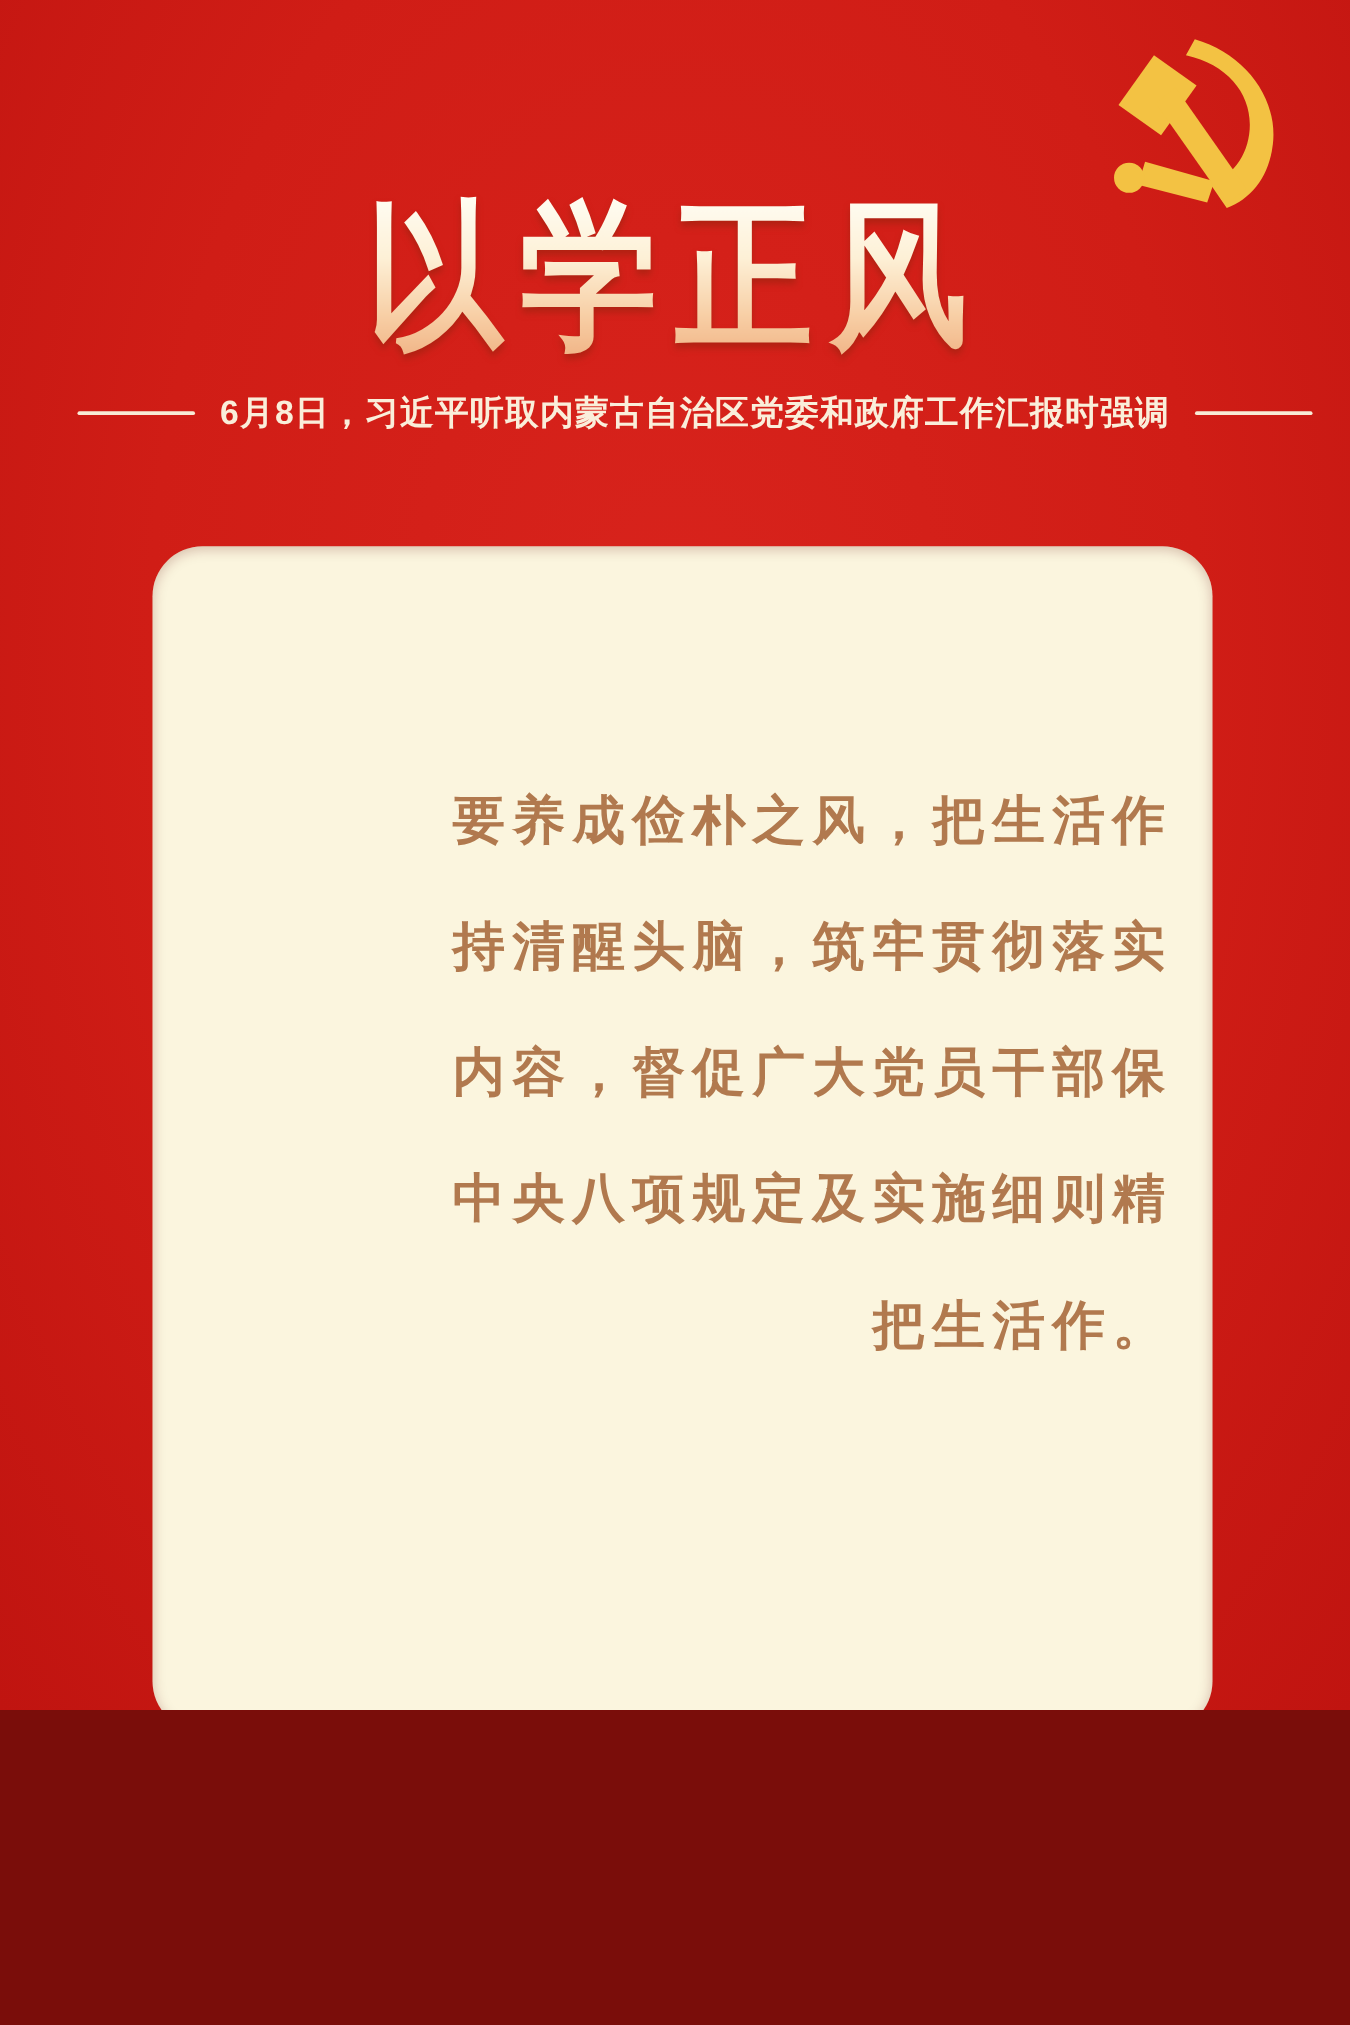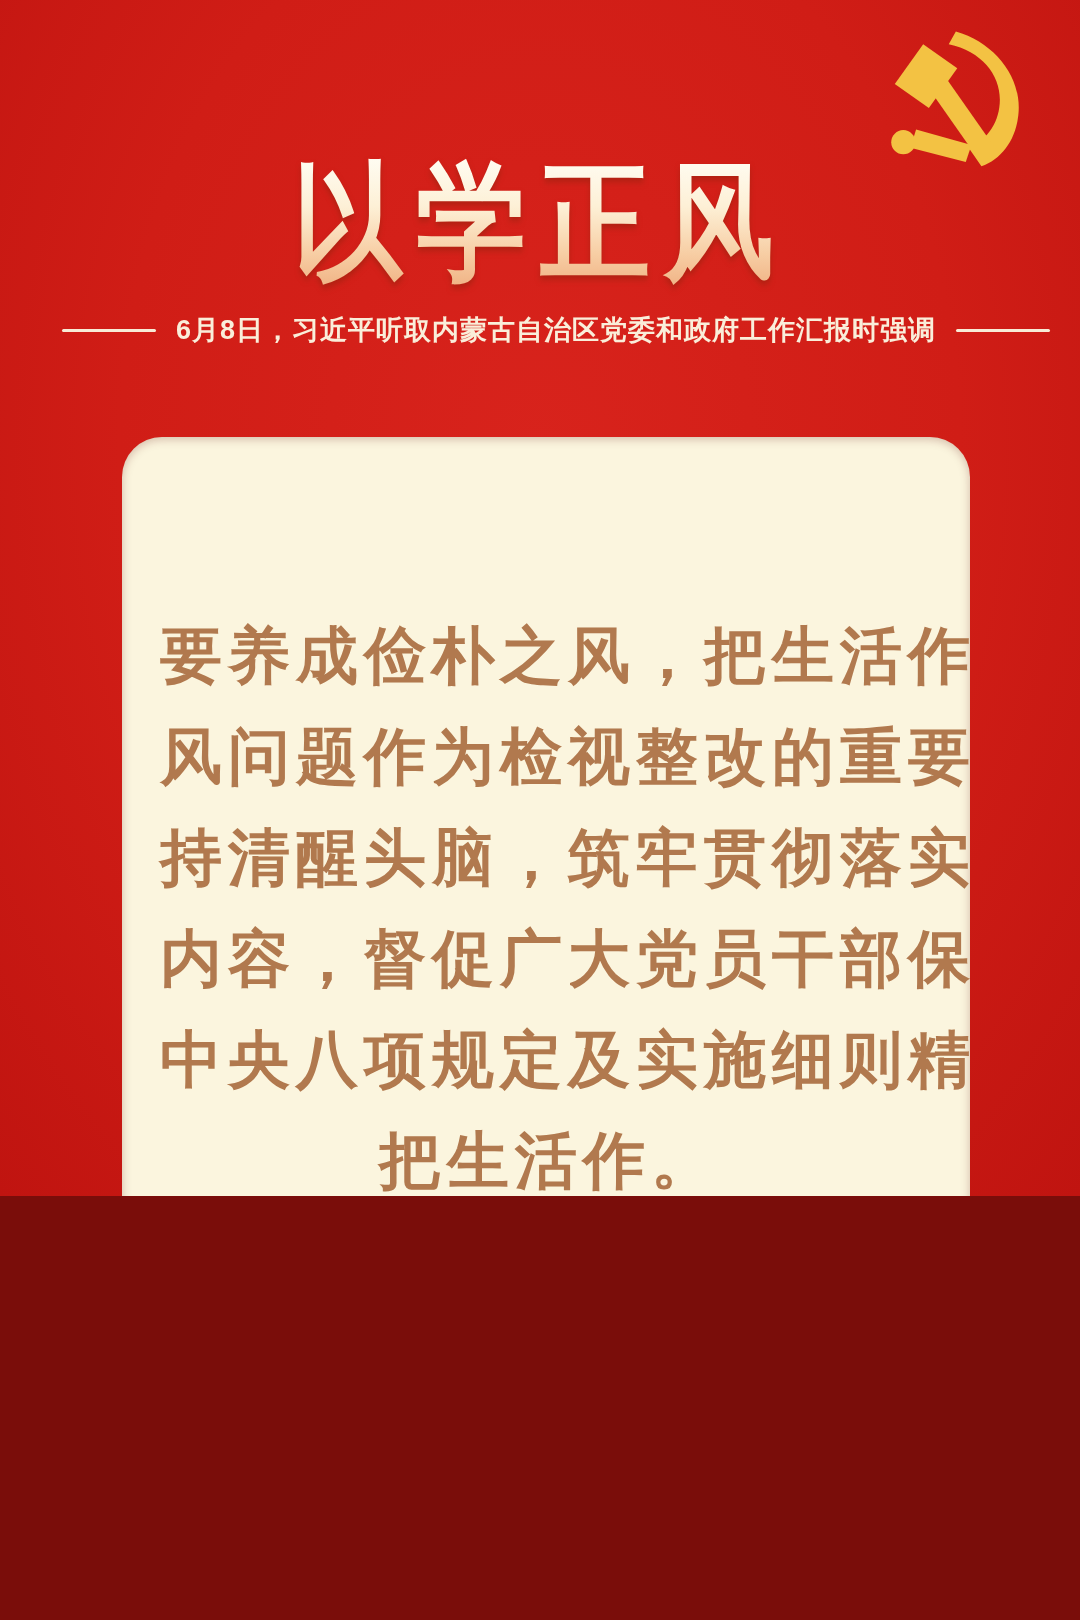--- a/index.html
+++ b/index.html
@@ -1,18 +1,18 @@
 <!DOCTYPE html>
 <html><head>
 <meta charset="utf-8">
 <style>
   html,body{margin:0;padding:0;background:#7a0d0a;}
   .poster{
     position:relative;
-    width:1080px;height:1196px;
+    width:1080px;height:1368px;
     overflow:hidden;
     background:radial-gradient(ellipse at 50% 38%, #d8231c 0%, #d01d16 55%, #c01410 100%);
     font-family:"Liberation Sans","DejaVu Sans",sans-serif;
   }
   
   .emblem{position:absolute;left:882px;top:26px;width:142px;height:150px;}
   
   .title{
     position:absolute;left:0;top:146px;width:100%;
     text-align:center;
@@ -33,23 +33,23 @@
     color:#faeeda;font-size:27px;font-weight:bold;letter-spacing:1px;white-space:nowrap;
   }
   
   .quote-card{
     position:absolute;left:122px;top:437px;width:848px;height:948px;
     background:#fbf5de;border-radius:40px;
     box-shadow:0 2px 10px rgba(90,8,5,0.25) inset, 0 0 0 0 transparent;
   }
   .quote-text{
     position:absolute;left:38px;top:168px;width:778px;
-    color:#b1794e;font-size:62px;font-weight:bold;
+    color:#b1794e;font-size:42px;font-weight:bold;
     letter-spacing:6px;line-height:101px;
-    text-align:center;
+    text-align:right;
   }
   .quote-line{white-space:nowrap;}
   
   .footer-logo{position:absolute;left:462px;top:1452px;width:180px;height:140px;text-align:center;}
   .footer-logo svg{display:block;}
 </style>
 </head>
 <body>
 
 <div class="poster">
@@ -74,21 +74,20 @@
 
   <div class="subtitle-row">
     <span class="subtitle-dash"></span>
     <span class="subtitle-text">6月8日，习近平听取内蒙古自治区党委和政府工作汇报时强调</span>
     <span class="subtitle-dash"></span>
   </div>
 
   <div class="quote-card">
     <div class="quote-text">
       <div class="quote-line">要养成俭朴之风，把生活作</div>
-      <div class="quote-line">风问题作为检视整改的重要</div>
       <div class="quote-line">持清醒头脑，筑牢贯彻落实</div>
       <div class="quote-line">内容，督促广大党员干部保</div>
       <div class="quote-line">中央八项规定及实施细则精</div>
       <div class="quote-line">把生活作。</div>
     </div>
   </div>
 
   <div class="footer-logo">
     <svg viewBox="0 0 180 135" width="180" height="135" aria-hidden="true">
 

